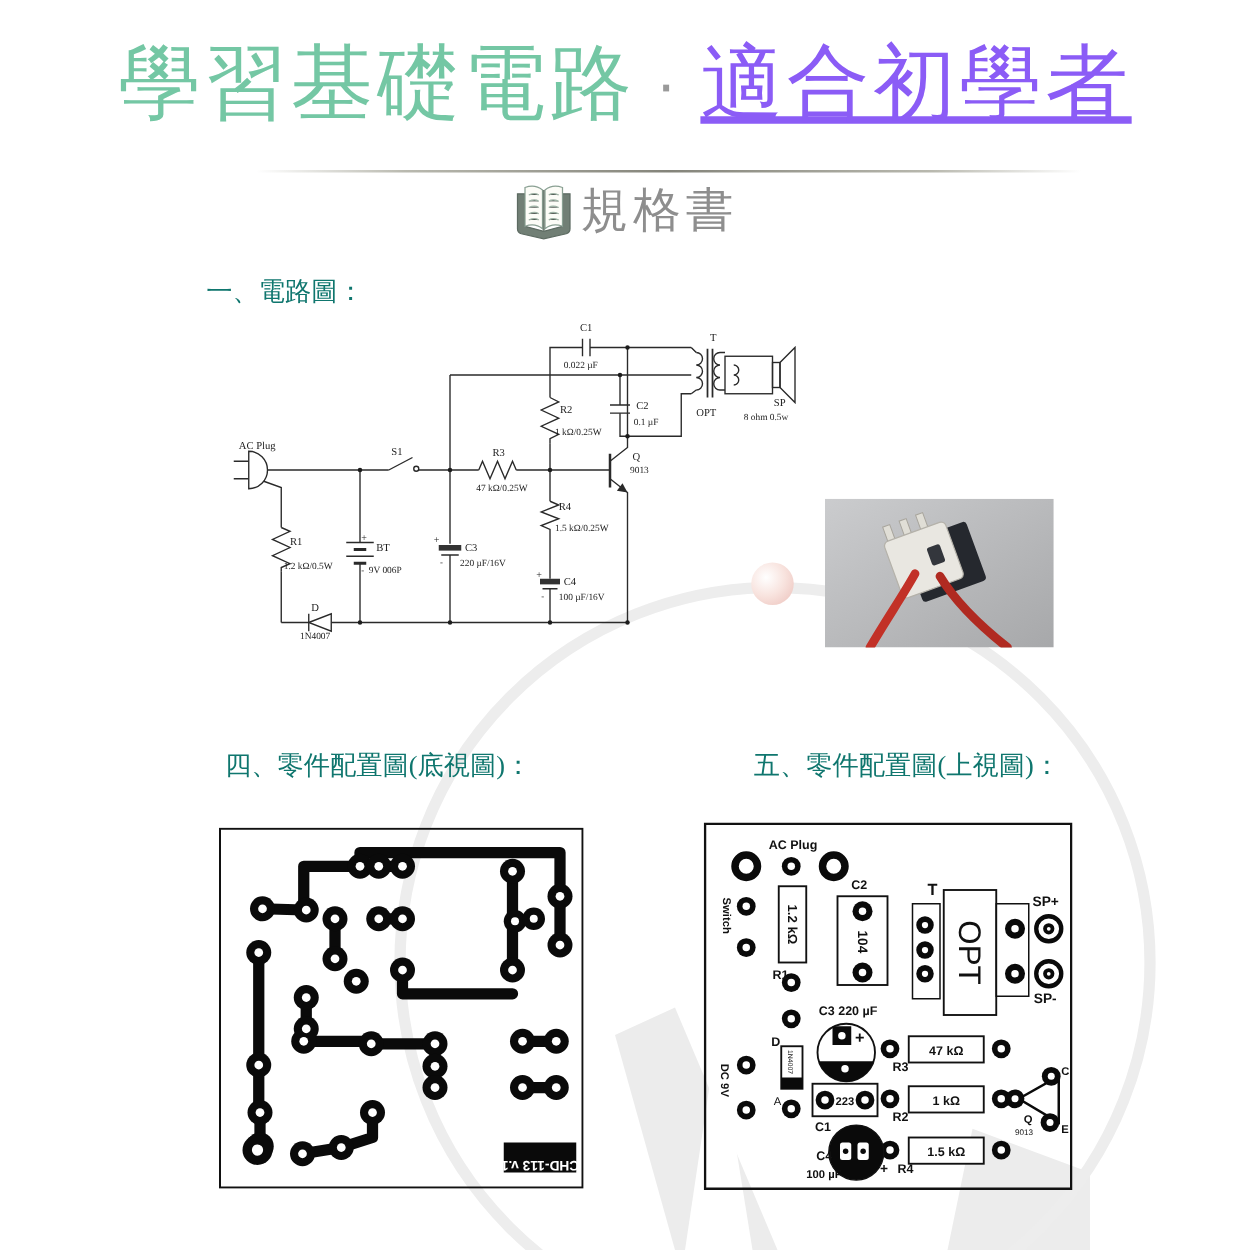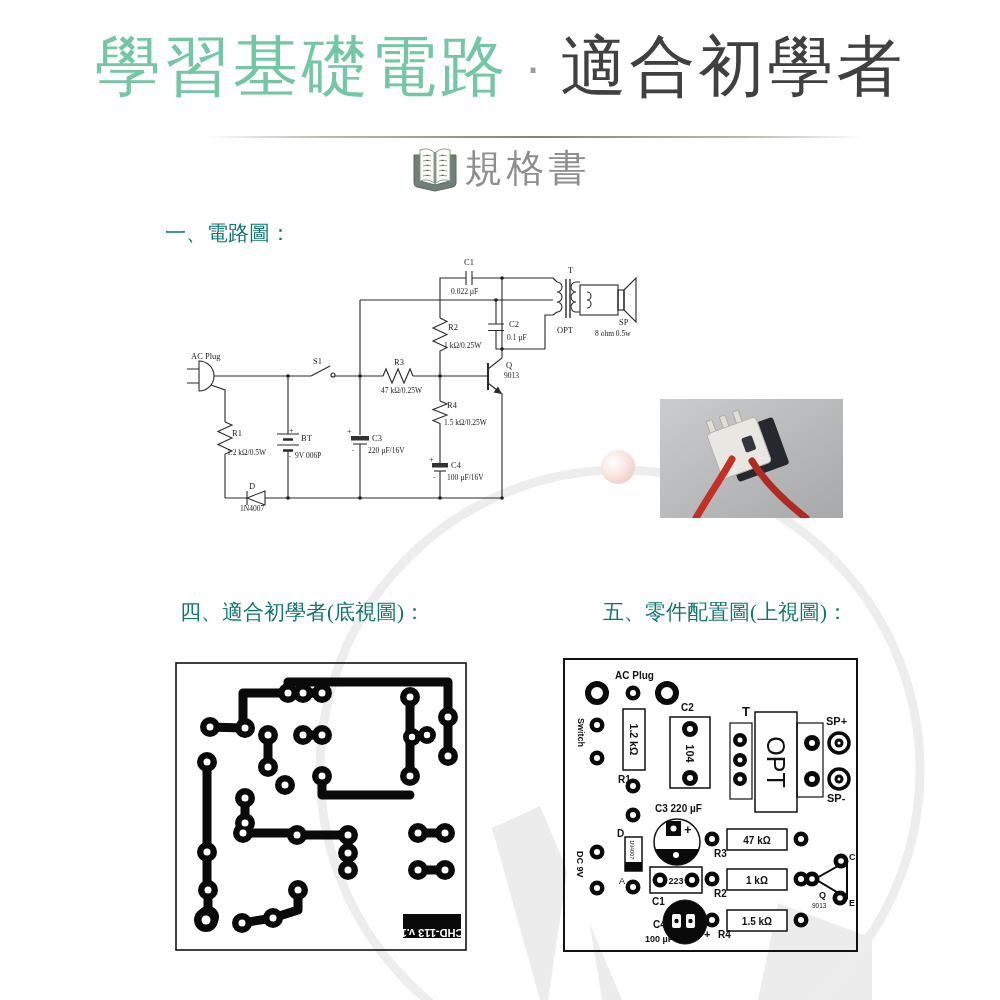--- a/index.html
+++ b/index.html
@@ -3,21 +3,21 @@
 <meta charset="utf-8">
 <style>
   html,body{margin:0;padding:0;background:#fff;}
   .page{position:relative;width:1000px;height:1000px;background:#fff;overflow:hidden;
         font-family:"Liberation Sans",sans-serif;}
   .abs{position:absolute;}
   .title-row{top:30px;left:0;width:1000px;height:74px;display:flex;align-items:center;
              justify-content:center;font-size:66px;letter-spacing:3px;white-space:nowrap;}
   .t-green{color:#74c7a4;}
   .t-dot{color:#9a9a9a;margin:0 16px;font-size:50px;}
-  .t-dark{color:#404040;}
+  .t-dark{color:#8b5cf6;text-decoration:underline;}
   .divider{top:136px;left:205px;width:660px;height:2px;
            background:linear-gradient(to right,#ffffff,#b9b9af 18%,#84847a 50%,#b9b9af 82%,#ffffff);}
   .spec-heading{top:143px;left:0;width:1000px;display:flex;align-items:center;justify-content:center;gap:5px;}
   .spec-heading .txt{font-size:38px;color:#8e8e8e;letter-spacing:4px;}
   .sec-label{font-family:"Liberation Serif",serif;font-size:21px;color:#0f766e;white-space:nowrap;}
   .s1{top:219px;left:165px;}
   .s4{top:598px;left:180px;}
   .s5{top:598px;left:563px;margin-left:40px;}
   svg text{user-select:none;}
   .schtxt{font-family:"Liberation Serif",serif;fill:#1c1c1c;}
@@ -186,21 +186,21 @@
       <rect x="-2" y="-40" width="6" height="14" fill="#e0ded6" stroke="#a8a59d" stroke-width="0.8"></rect>
       <rect x="-34" y="-28" width="52" height="48" rx="4" fill="#e9e7e1" stroke="#b5b2aa" stroke-width="1"></rect>
       <rect x="-3" y="-12" width="11" height="15" rx="2" fill="#33363c"></rect>
     </g>
     <g fill="none" stroke-linecap="round">
       <path d="M72 60 C62 78 50 95 36 119" stroke="#c23127" stroke-width="7"></path>
       <path d="M92 62 C104 82 122 100 146 119" stroke="#b02a21" stroke-width="7"></path>
     </g>
   </svg>
 
-  <div class="abs sec-label s4">四、適合初學者(底視圖)：</div>
+  <div class="abs sec-label s4">四、零件配置圖(底視圖)：</div>
   <div class="abs sec-label s5">五、零件配置圖(上視圖)：</div>
 
   <svg class="abs" style="left:175px;top:662px;" width="292" height="289" viewBox="0 0 292 289">
     <rect x="1" y="1" width="290" height="287" fill="none" stroke="#111" stroke-width="1.6"></rect>
     <g fill="none" stroke="#0a0a0a" stroke-width="9" stroke-linecap="round" stroke-linejoin="round">
       <path d="M35 65 L68 66 L68 31 L113 31"></path>
       <path d="M113 31 V20 H273 V55"></path>
       <path d="M273 55 V94"></path>
       <path d="M235 35 V114"></path>
       <path d="M235 74 H252"></path>

